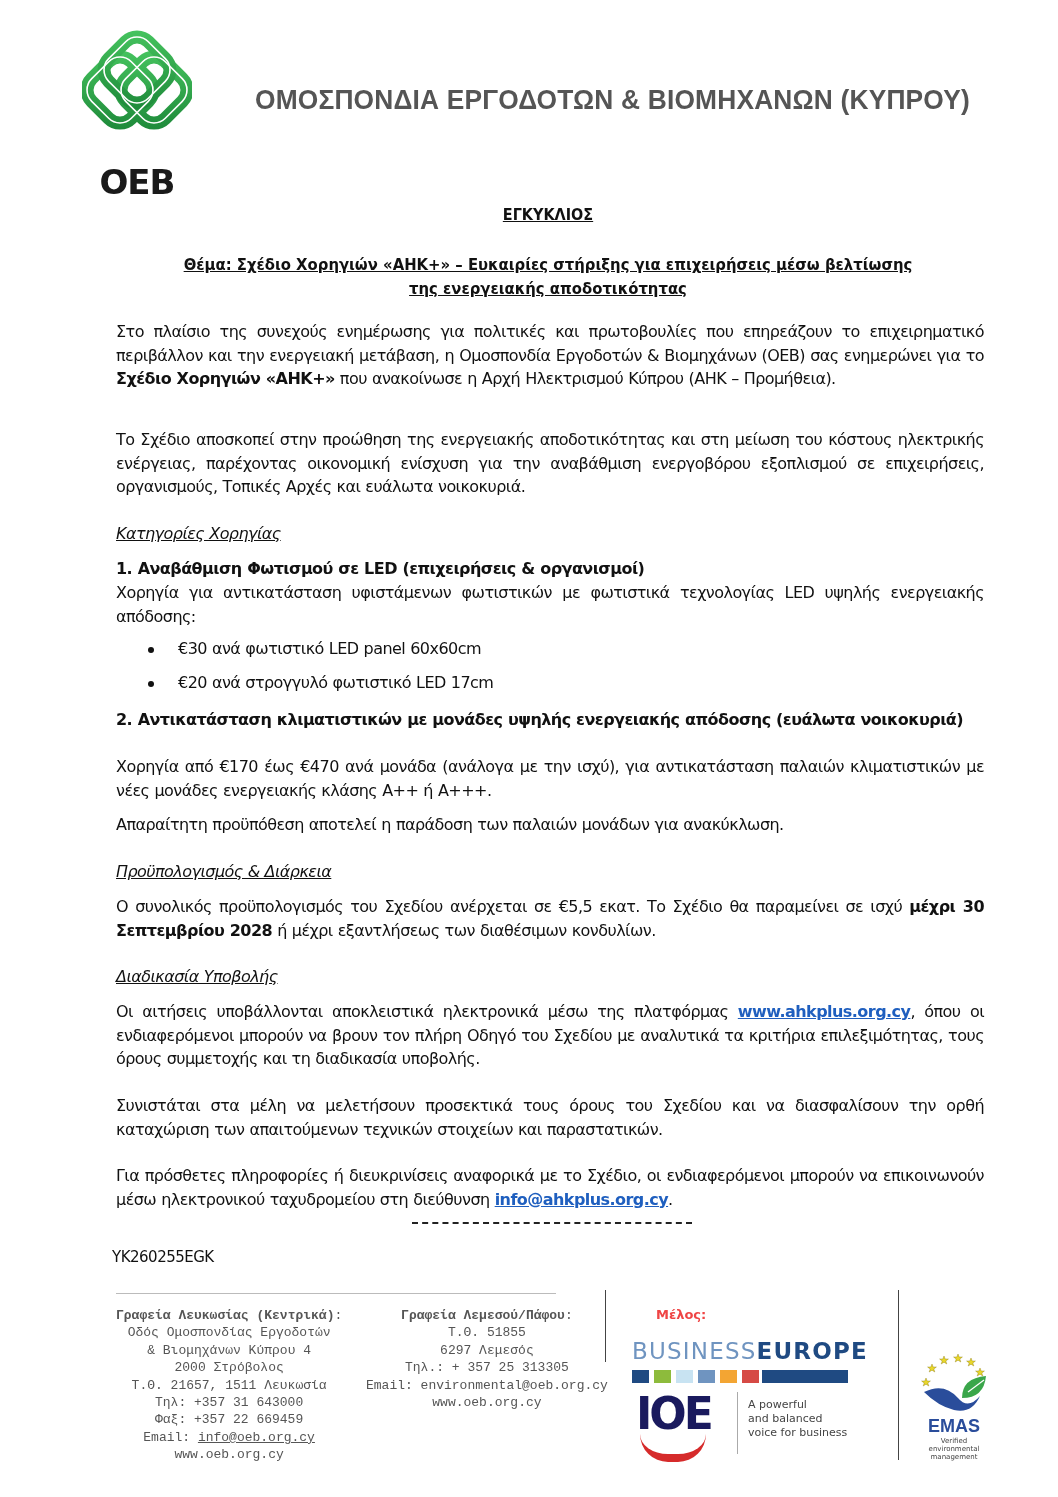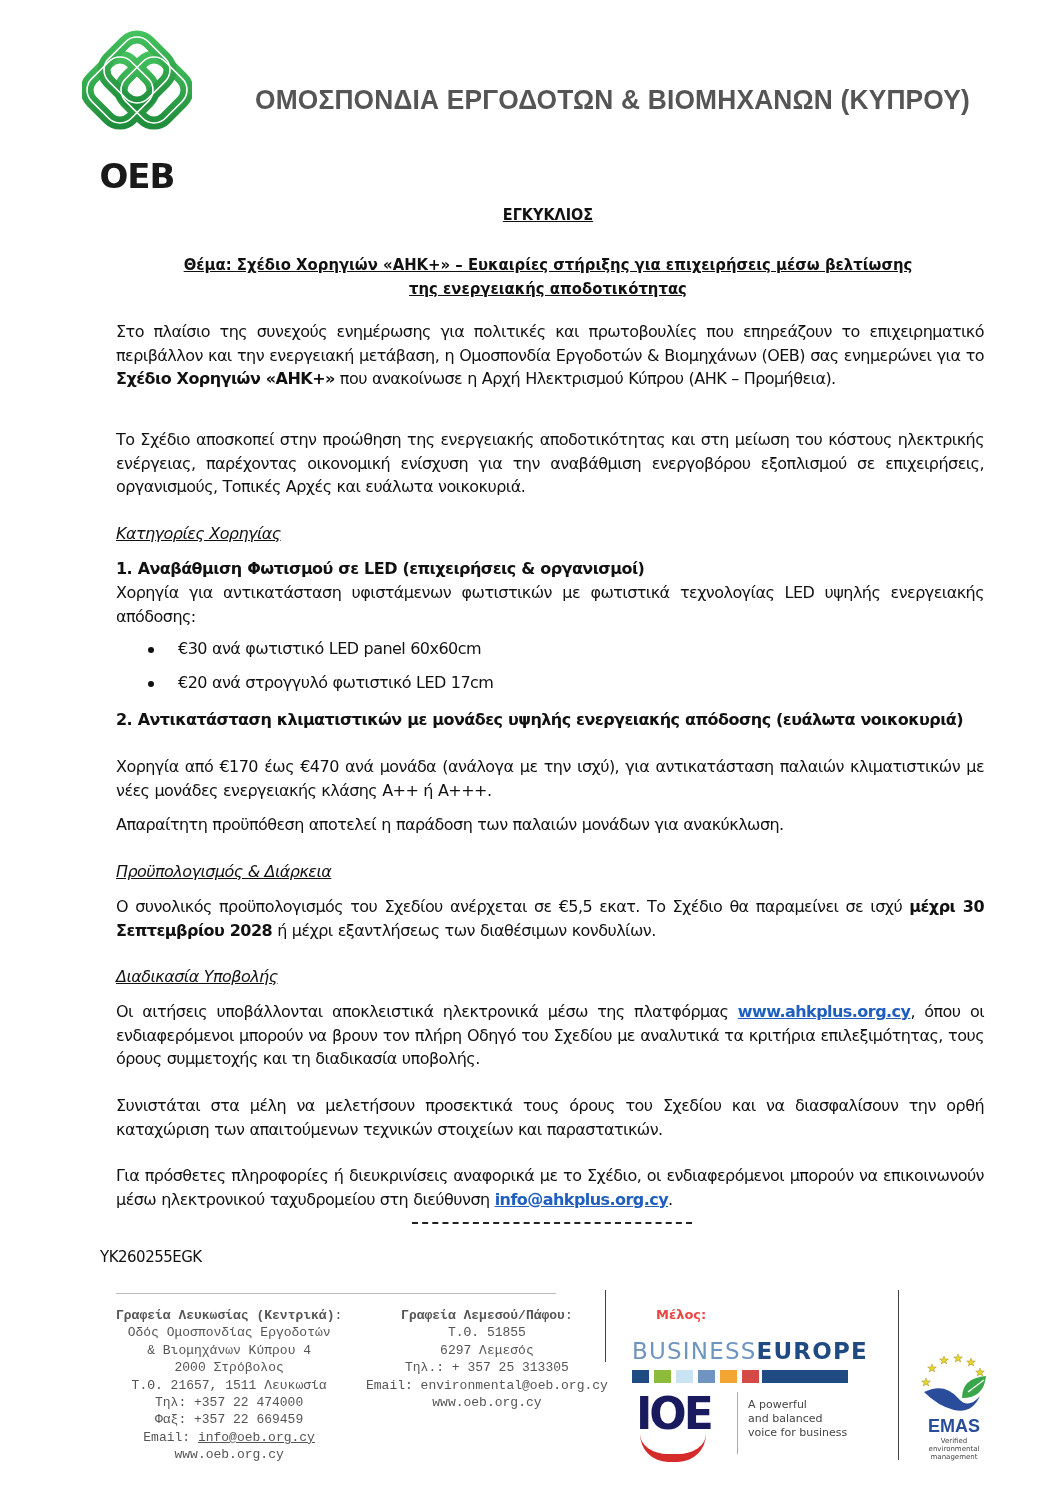--- a/index.html
+++ b/index.html
@@ -19,21 +19,21 @@
   .body-text { left:116px; width:868px; font-size:16px; line-height:23.5px; text-align:justify; }
   .cond { letter-spacing:-0.55px; word-spacing:0.5px; }
   .heading-i { font-style:italic; text-decoration:underline; }
   .b { font-weight:bold; }
   a.link { color:#1f5fbf; font-weight:bold; text-decoration:underline; }
 
   .bullet { left:148px; font-size:16px; }
   .bullet-dot { display:inline-block; width:6px; height:6px; border-radius:50%; background:#111; margin-right:24px; vertical-align:middle; }
 
   #separator { left:412px; top:1222px; width:280px; height:0; border-top:2px dashed #222; }
-  #ref-code { left:100px; top:1248px; font-size:15px; letter-spacing:-0.5px; }
+  #ref-code { left:112px; top:1248px; font-size:15px; letter-spacing:-0.5px; }
 
   #footer-rule { left:116px; top:1293px; width:440px; height:1px; background:#bbbbbb; }
   .vrule { width:1px; background:#444; }
   .footer-col { font-family:Liberation Mono, monospace; font-size:13px; line-height:17.4px; color:#555;text-align:center; }
   .footer-col .ft-title { font-weight:bold; color:#555; }
   .footer-col a { color:#555; text-decoration:underline; }
 
   #member-label { left:656px; top:1307px; font-size:13px; color:#ef4444; font-weight:bold; }
   #be-logo { left:632px; top:1338px; }
   #be-text { font-family:"DejaVu Sans", sans-serif; font-size:23px; letter-spacing:1.2px; white-space:nowrap; }
@@ -66,21 +66,21 @@
       <rect x="10" y="32" width="56" height="56" rx="16" transform="rotate(45 38 60)"></rect>
       <rect x="44" y="32" width="56" height="56" rx="16" transform="rotate(45 72 60)"></rect>
       <rect x="27" y="12" width="56" height="56" rx="16" transform="rotate(45 55 40)"></rect>
     </g>
     <g fill="none" stroke="#ffffff" stroke-width="1.6">
       <rect x="10" y="32" width="56" height="56" rx="16" transform="rotate(45 38 60)"></rect>
       <rect x="44" y="32" width="56" height="56" rx="16" transform="rotate(45 72 60)"></rect>
       <rect x="27" y="12" width="56" height="56" rx="16" transform="rotate(45 55 40)"></rect>
     </g>
   </svg>
-  <div style="font-family:'DejaVu Sans',sans-serif;font-weight:bold;font-size:34px;color:#1a1a1a;text-align:center;margin-top:2px;letter-spacing:-1px;">OEB</div>
+  <div style="font-family:'DejaVu Sans',sans-serif;font-weight:bold;font-size:34px;color:#1a1a1a;text-align:center;margin-top:8px;letter-spacing:-1px;">OEB</div>
 </div>
 <div class="abs" id="org-name">ΟΜΟΣΠΟΝΔΙΑ ΕΡΓΟΔΟΤΩΝ &amp; ΒΙΟΜΗΧΑΝΩΝ (ΚΥΠΡΟΥ)</div>
 
 <div class="abs center" id="doc-type">ΕΓΚΥΚΛΙΟΣ</div>
 <div class="abs center" id="subject">
   <div>Θέμα: Σχέδιο Χορηγιών «ΑΗΚ+» – Ευκαιρίες στήριξης για επιχειρήσεις μέσω βελτίωσης</div>
   <div>της ενεργειακής αποδοτικότητας</div>
 </div>
 
 <div class="abs body-text cond" style="top:320px;">
@@ -126,21 +126,21 @@
 <div class="abs" id="footer-rule"></div>
 <div class="abs vrule" style="left:605px; top:1290px; height:72px;"></div>
 <div class="abs vrule" style="left:898px; top:1290px; height:170px;"></div>
 
 <div class="abs footer-col" style="left:116px; top:1307px;">
   <div><span class="ft-title">Γραφεία Λευκωσίας (Κεντρικά)</span>:</div>
   <div>Οδός Ομοσπονδίας Εργοδοτών</div>
   <div>&amp; Βιομηχάνων Κύπρου 4</div>
   <div>2000 Στρόβολος</div>
   <div>Τ.Θ. 21657, 1511 Λευκωσία</div>
-  <div>Τηλ: +357 22 474000</div>
+  <div>Τηλ: +357 31 643000</div>
   <div>Φαξ: +357 22 669459</div>
   <div><span>Email: </span><a>info@oeb.org.cy</a></div>
   <div>www.oeb.org.cy</div>
 </div>
 
 <div class="abs footer-col" style="left:366px; top:1307px;">
   <div><span class="ft-title">Γραφεία Λεμεσού/Πάφου</span>:</div>
   <div>Τ.Θ. 51855</div>
   <div>6297 Λεμεσός</div>
   <div>Τηλ.: + 357 25 313305</div>

